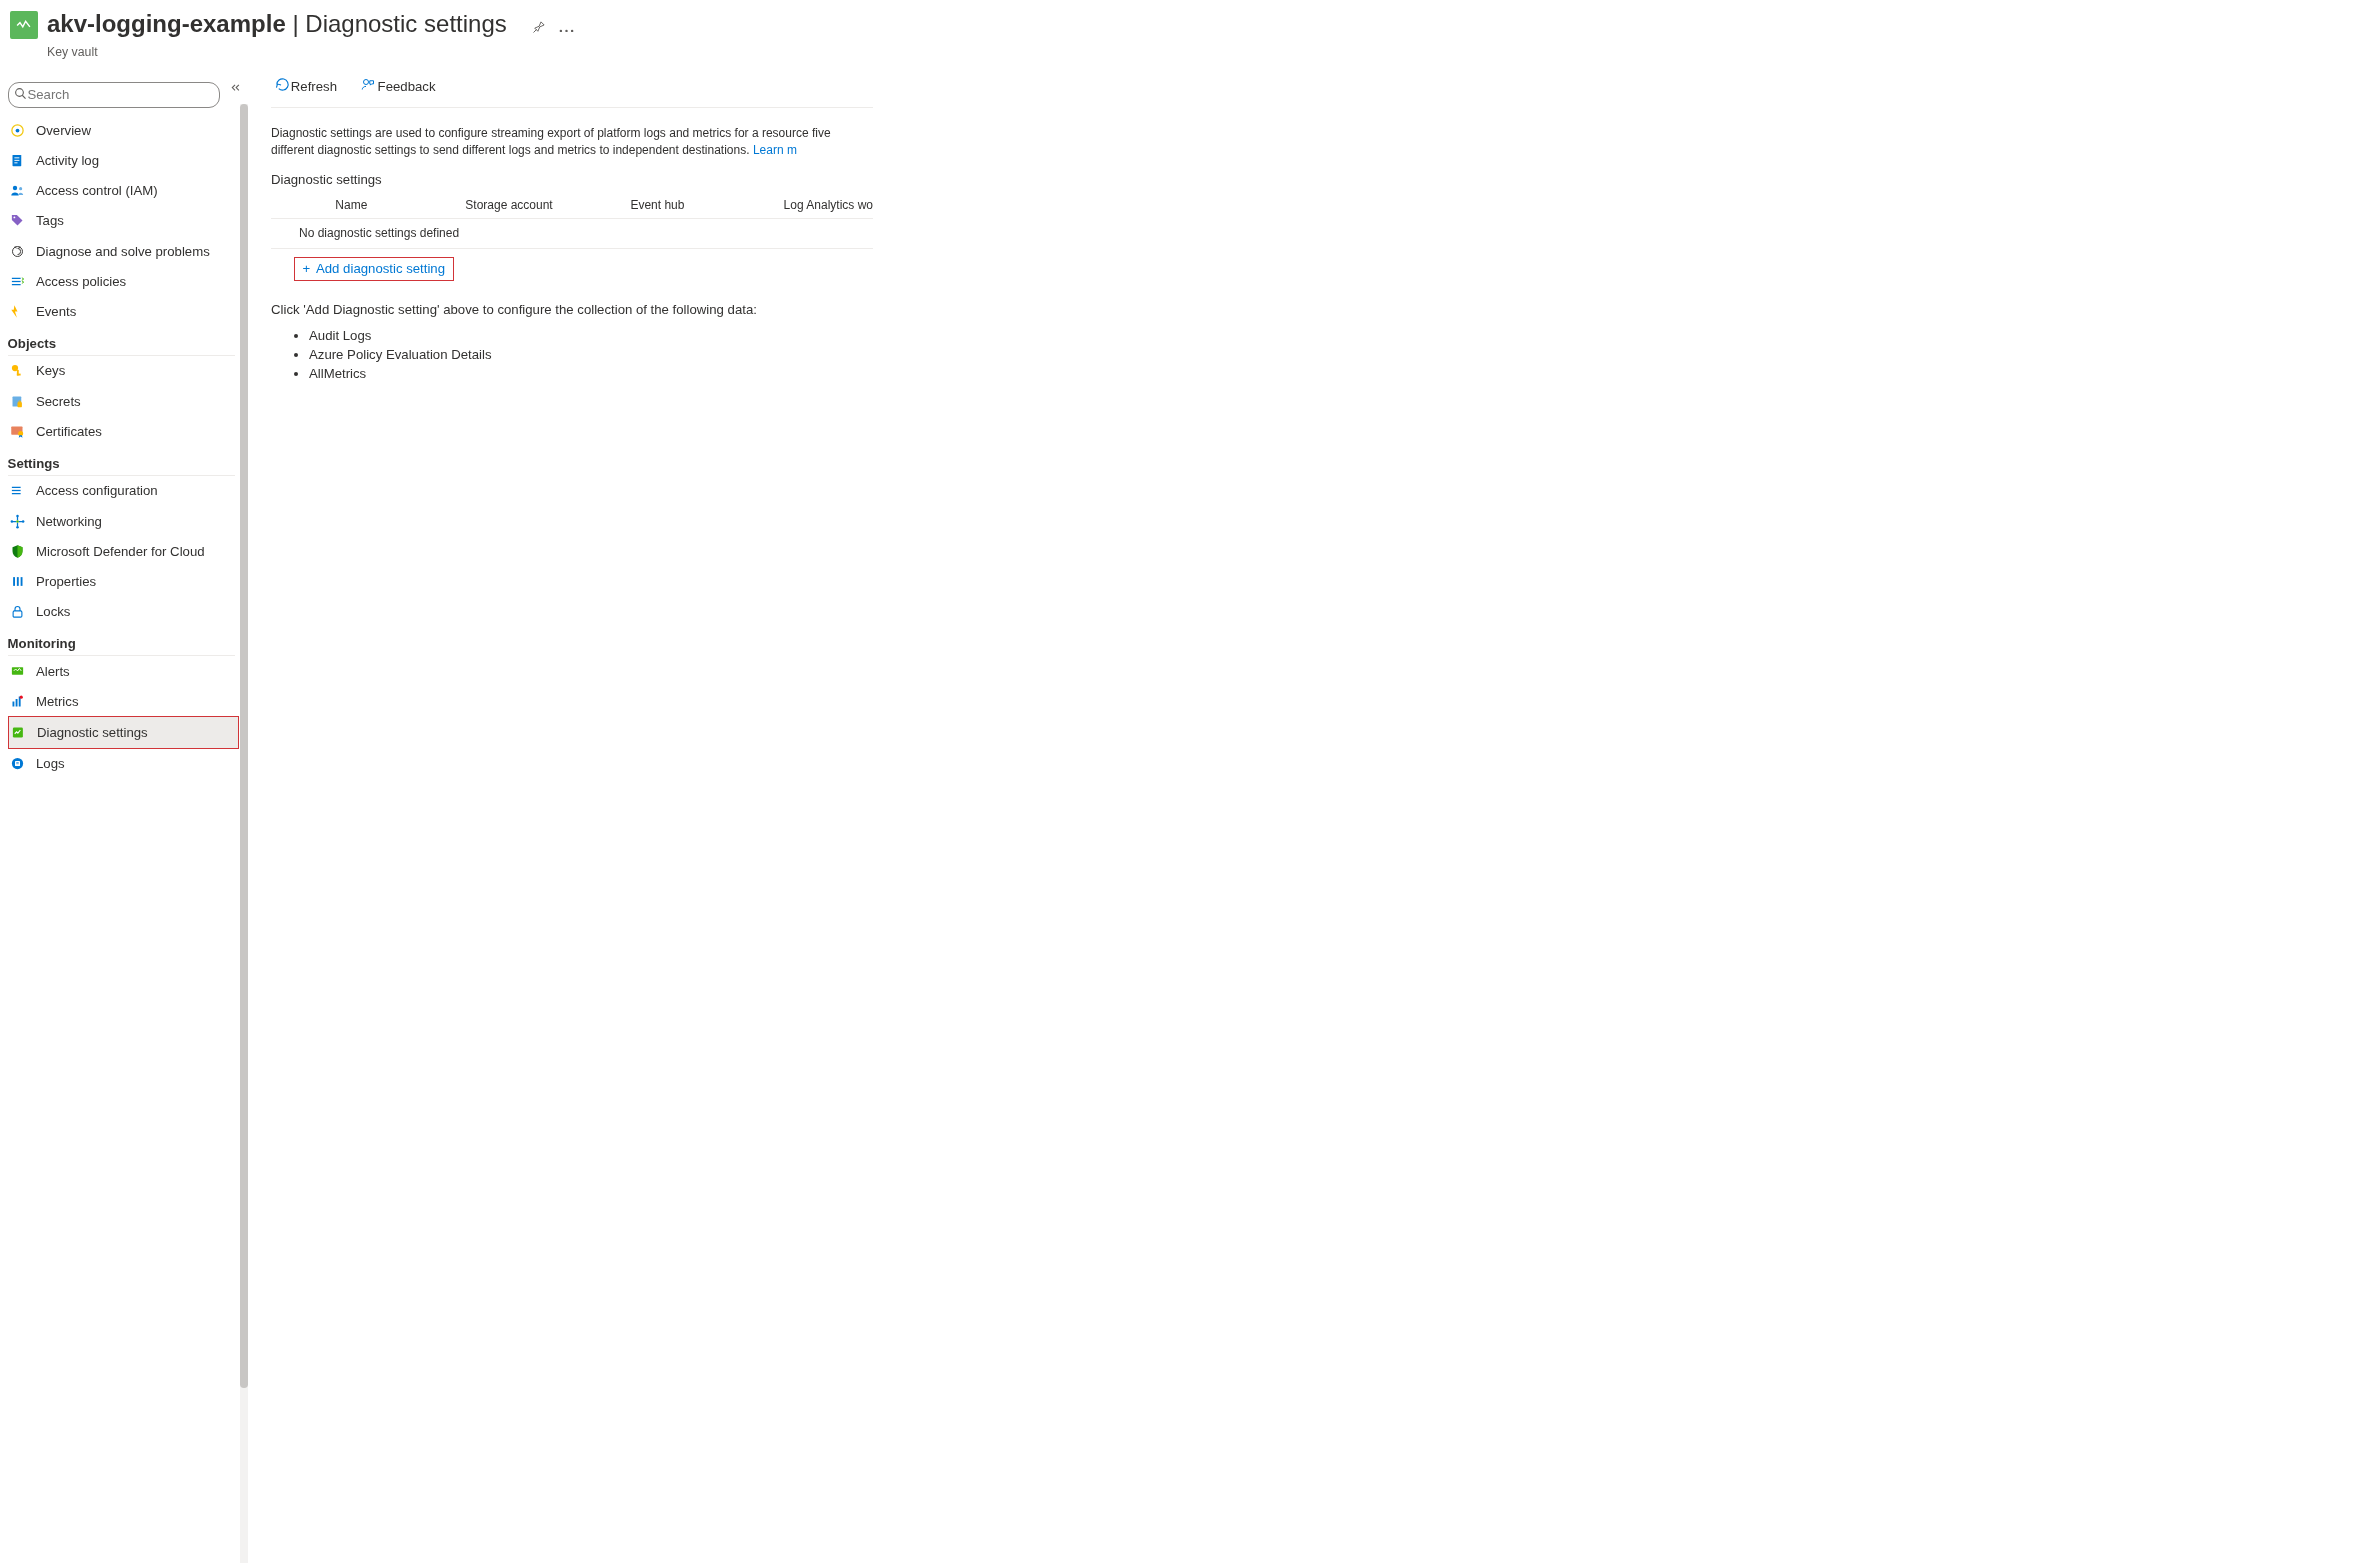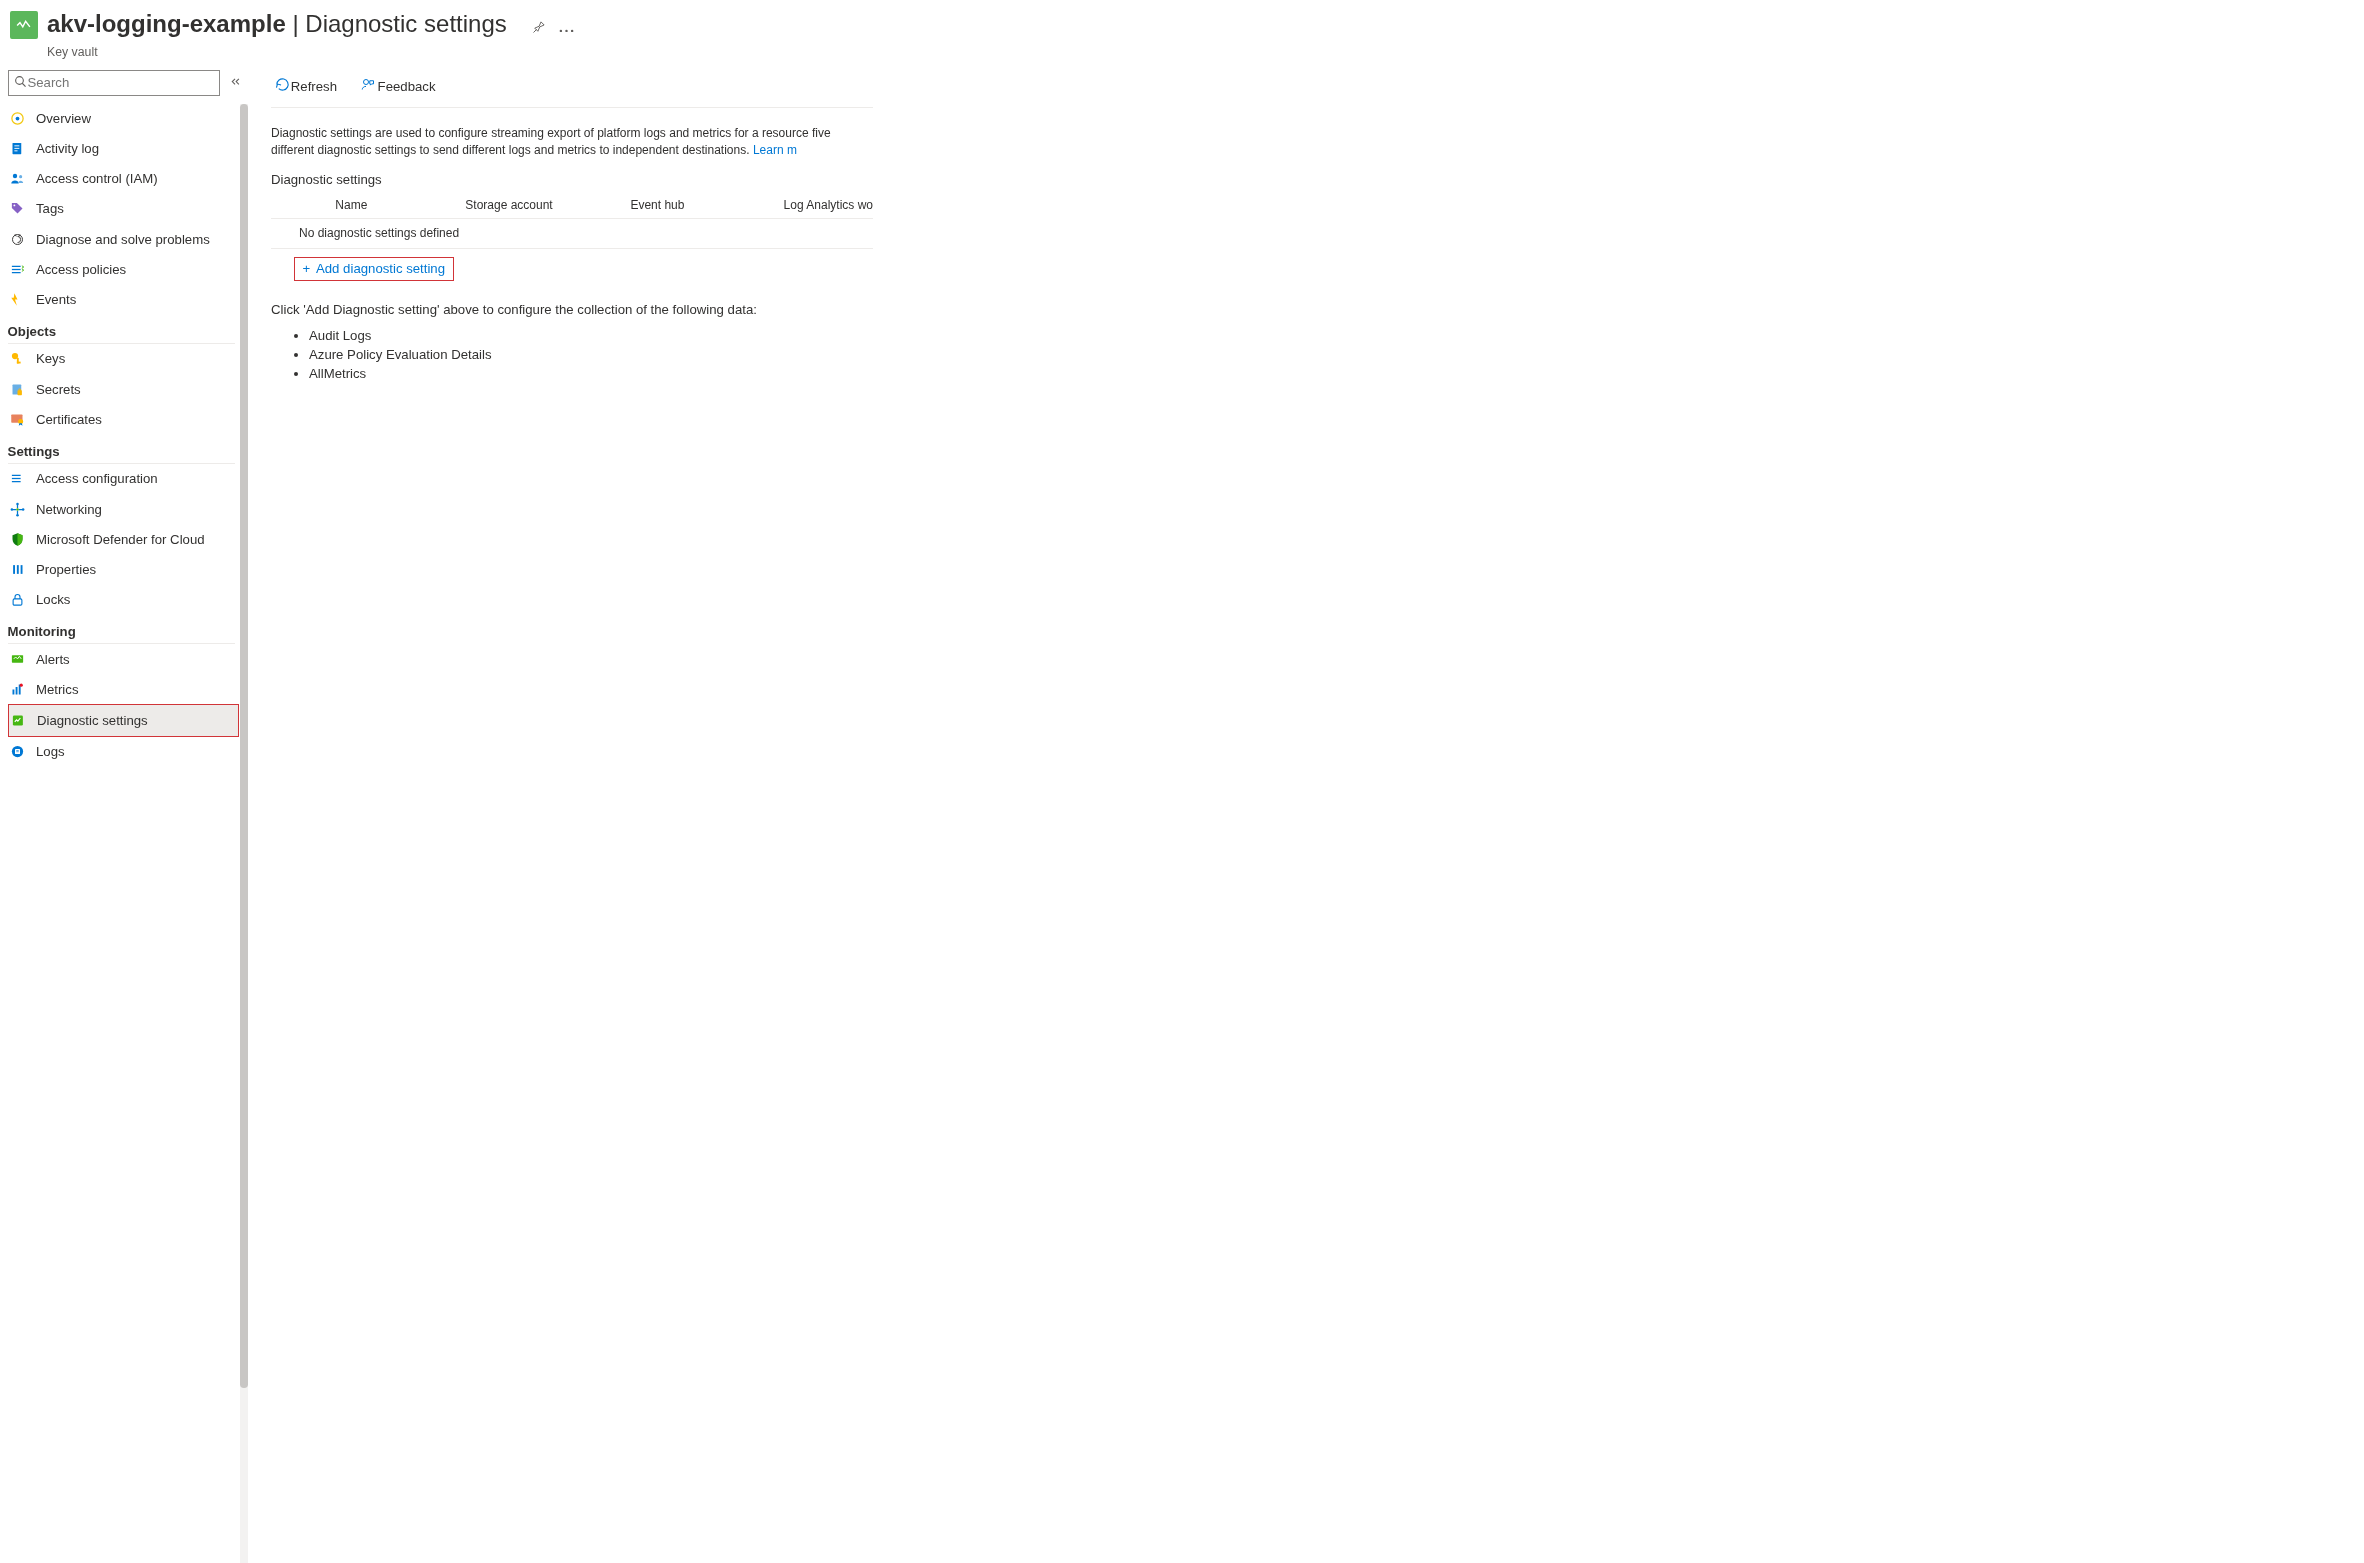--- a/index.html
+++ b/index.html
@@ -64,23 +64,24 @@
     border-radius: 3.8px;
   }
   .search-row {
     display: flex; align-items: center; gap: 9.5px;
     padding: 3.8px 0 7.6px 0;
   }
   .search-box {
     flex: 1;
     display: flex; align-items: center;
     border: 0.9px solid #8a8886;
-    border-radius: 0;
+    border-radius: 11px;
     padding: 3.8px 5.7px;
     background: #fff;
+    margin-top: 12px;
   }
   .search-box input {
     border: none; outline: none; flex: 1;
     font-size: 13.2px;
     background: transparent;
   }
   .collapse-btn { color: #605e5c; cursor: pointer; padding-right: 5.7px; }
   .nav-section-title {
     font-weight: 600;
     font-size: 13.2px;

